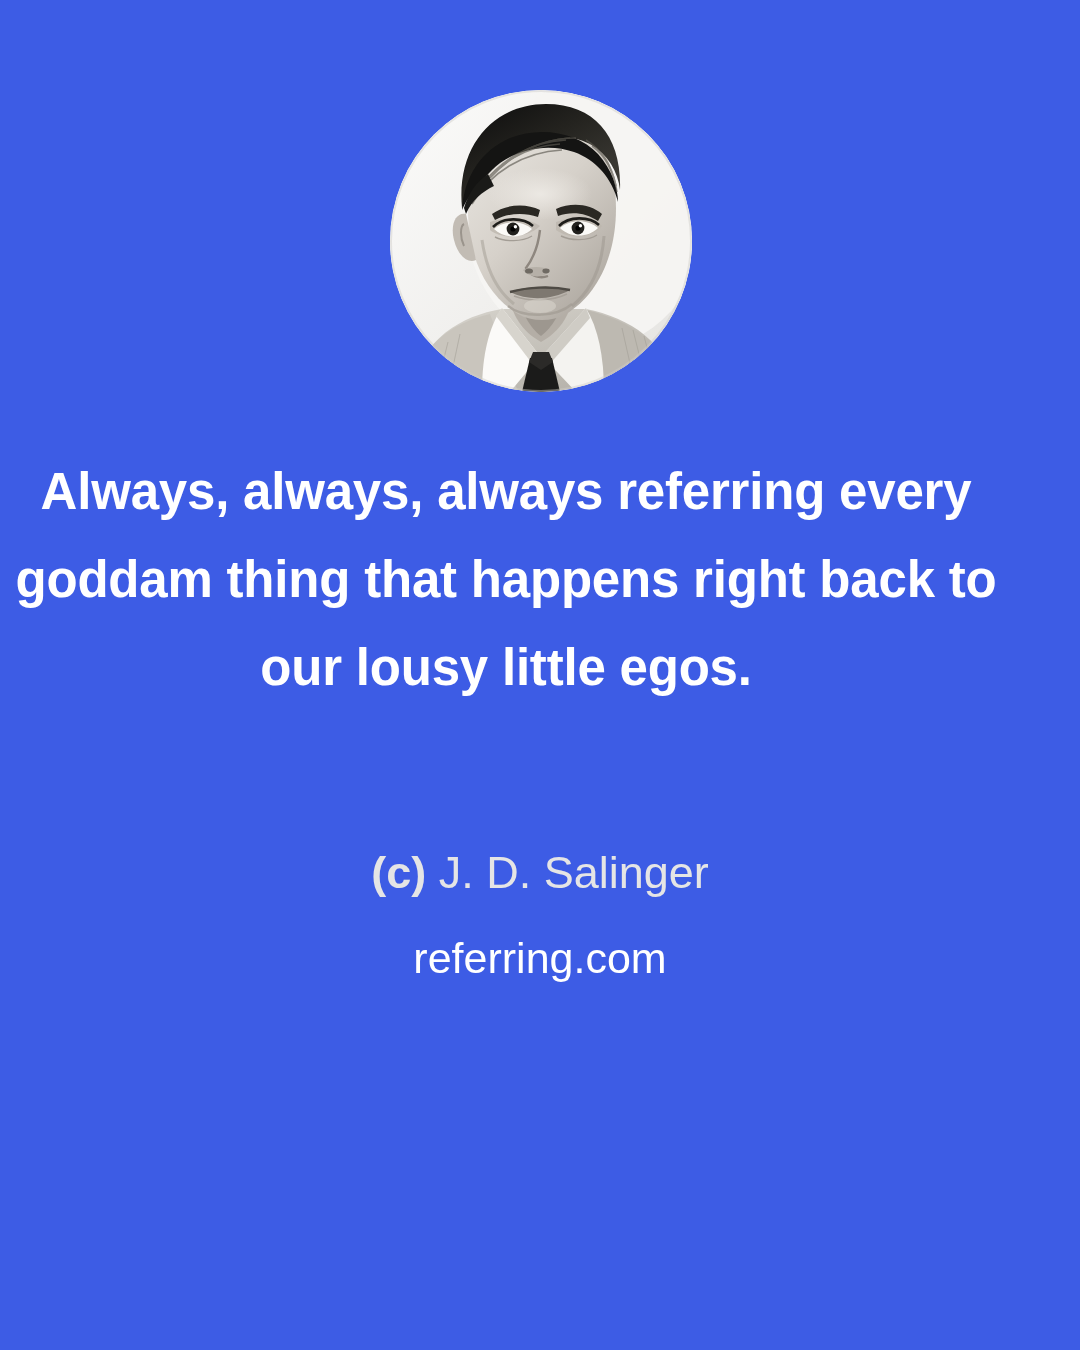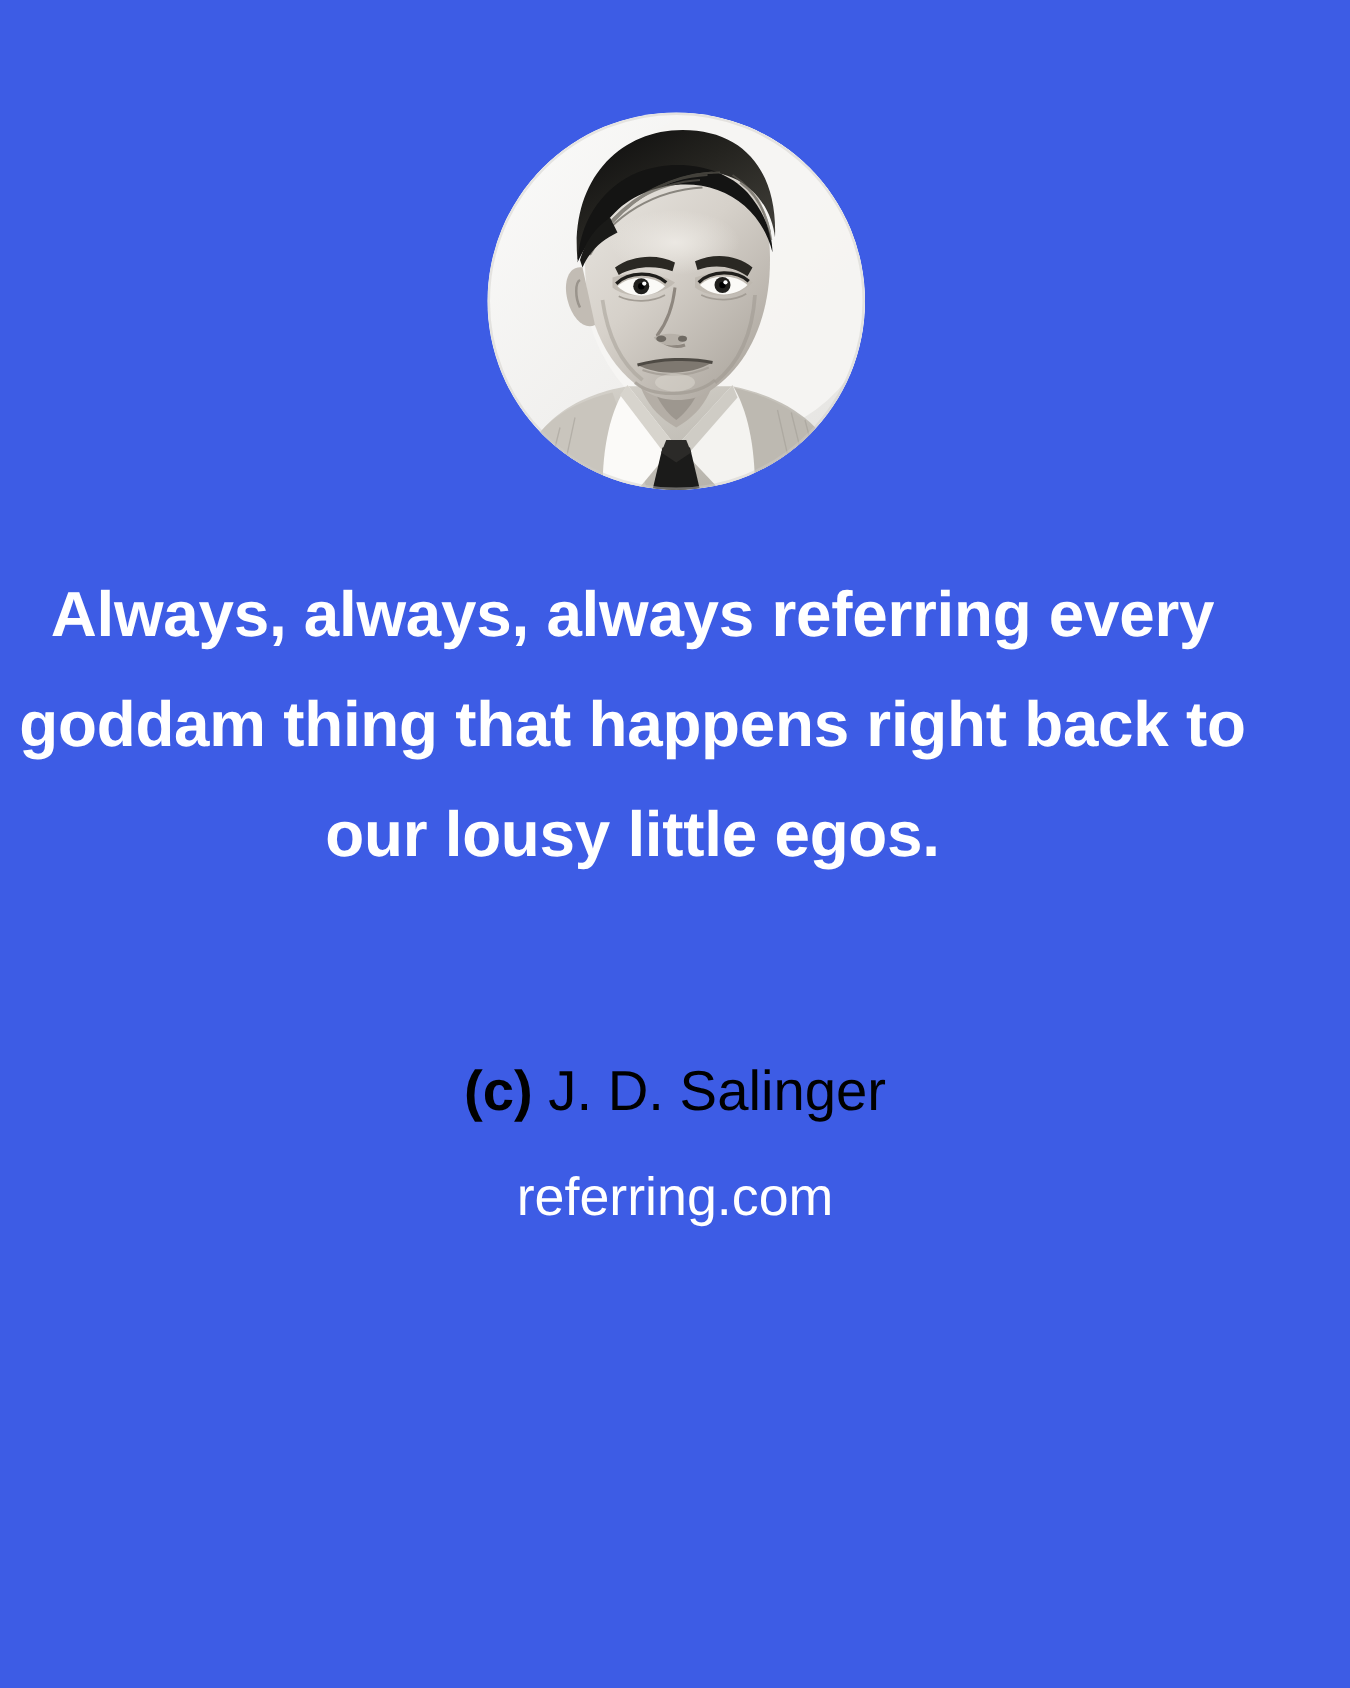--- a/index.html
+++ b/index.html
@@ -60,21 +60,21 @@
     white-space: pre-line;
   }
 
   
   .author {
     position: absolute;
     left: 0;
     top: 845px;
     width: 1080px;
     text-align: center;
-    color: #000000;
+    color: #e5e5e5;
     font-size: 45px;
     line-height: 56px;
     font-family: "Liberation Sans", sans-serif;
   }
   .author .mark {
     font-weight: bold;
   }
   .author .name {
     font-weight: normal;
   }

